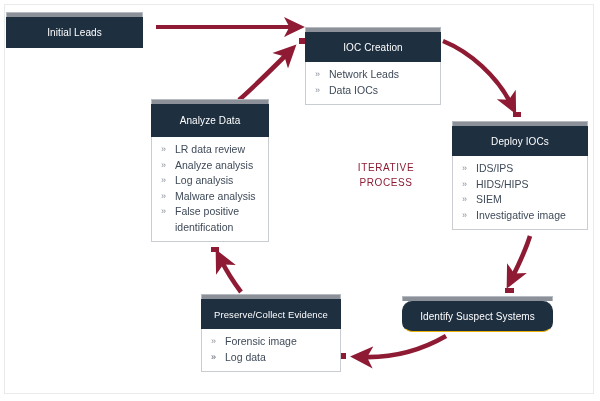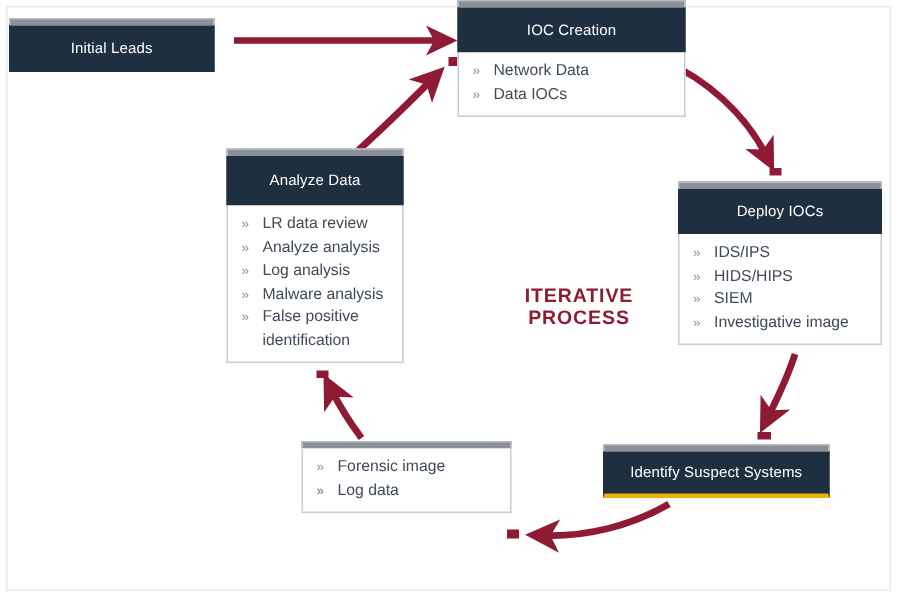--- a/index.html
+++ b/index.html
@@ -74,44 +74,44 @@
     position:absolute;left:3px;top:0;
     color:#8a8f98;
     font-size:9px;
     line-height:15.5px;
   }
 
   
   #node-initial-leads{left:6px;top:12px;width:137px;}
   #node-initial-leads .title{height:31px;border-bottom:1px solid #1e2f40;}
 
-  #node-ioc-creation{left:305px;top:0;width:152px;}
+  #node-ioc-creation{left:305px;top:27px;width:136px;}
   #node-ioc-creation .title{height:30px;}
 
   #node-analyze-data{left:151px;top:99px;width:118px;}
   #node-analyze-data .title{height:33px;}
 
   #node-deploy-iocs{left:452px;top:121px;width:136px;}
   #node-deploy-iocs .title{height:30px;}
 
   #node-preserve{left:201px;top:294px;width:140px;}
   #node-preserve .title{height:30px;font-size:9.5px;}
 
   #node-identify{left:402px;top:296px;width:151px;}
-  #node-identify .title{height:31px;border-bottom:3px solid #eab308;}
+  #node-identify .title{height:31px;border-bottom:1px solid #eab308;border-radius:10px;}
 
   
   #iterative-process{
     position:absolute;
-    left:330px;top:189px;
+    left:330px;top:160px;
     width:112px;
     text-align:center;
     color:#8e1b33;
-    font-weight:bold;
-    font-size:13px;
+    font-weight:normal;
+    font-size:10px;
     line-height:15px;
     letter-spacing:.6px;
   }
   #iterative-process .l2{display:block;}
 </style>
 </head>
 <body>
 
 <div id="page">
   <div id="canvas"></div>
@@ -156,21 +156,21 @@
   <div class="node" id="node-initial-leads">
     <div class="cap"></div>
     <div class="title">Initial Leads</div>
   </div>
 
   <div class="node" id="node-ioc-creation">
     <div class="cap"></div>
     <div class="title">IOC Creation</div>
     <div class="body">
       <ul>
-        <li><span class="bullet">»</span><span>Network Data</span></li>
+        <li><span class="bullet">»</span><span>Network Leads</span></li>
         <li><span class="bullet">»</span><span>Data IOCs</span></li>
       </ul>
     </div>
   </div>
 
   <div class="node" id="node-deploy-iocs">
     <div class="cap"></div>
     <div class="title">Deploy IOCs</div>
     <div class="body">
       <ul>
@@ -182,20 +182,21 @@
     </div>
   </div>
 
   <div class="node" id="node-identify">
     <div class="cap"></div>
     <div class="title">Identify Suspect Systems</div>
   </div>
 
   <div class="node" id="node-preserve">
     <div class="cap"></div>
+    <div class="title">Preserve/Collect Evidence</div>
     <div class="body">
       <ul>
         <li><span class="bullet">»</span><span>Forensic image</span></li>
         <li><span class="bullet">»</span></li>
         <li><span class="bullet">»</span><span>Log data</span></li>
       </ul>
     </div>
   </div>
 
   <div class="node" id="node-analyze-data">

